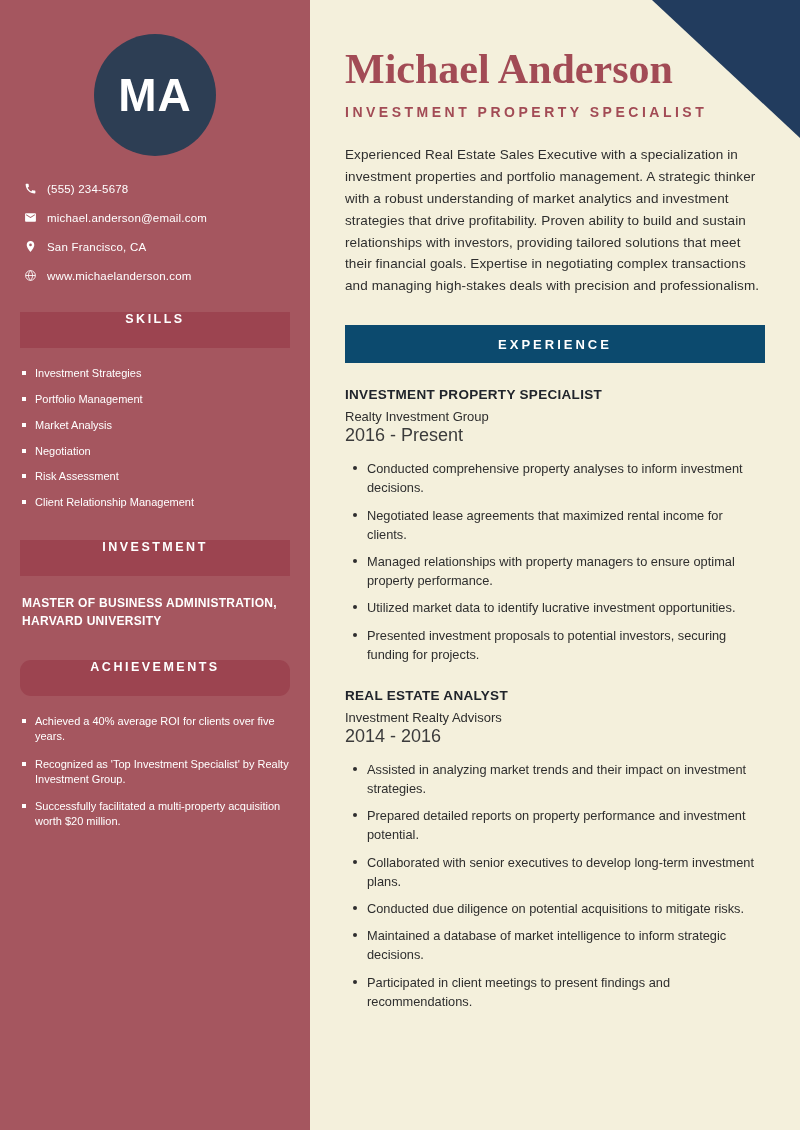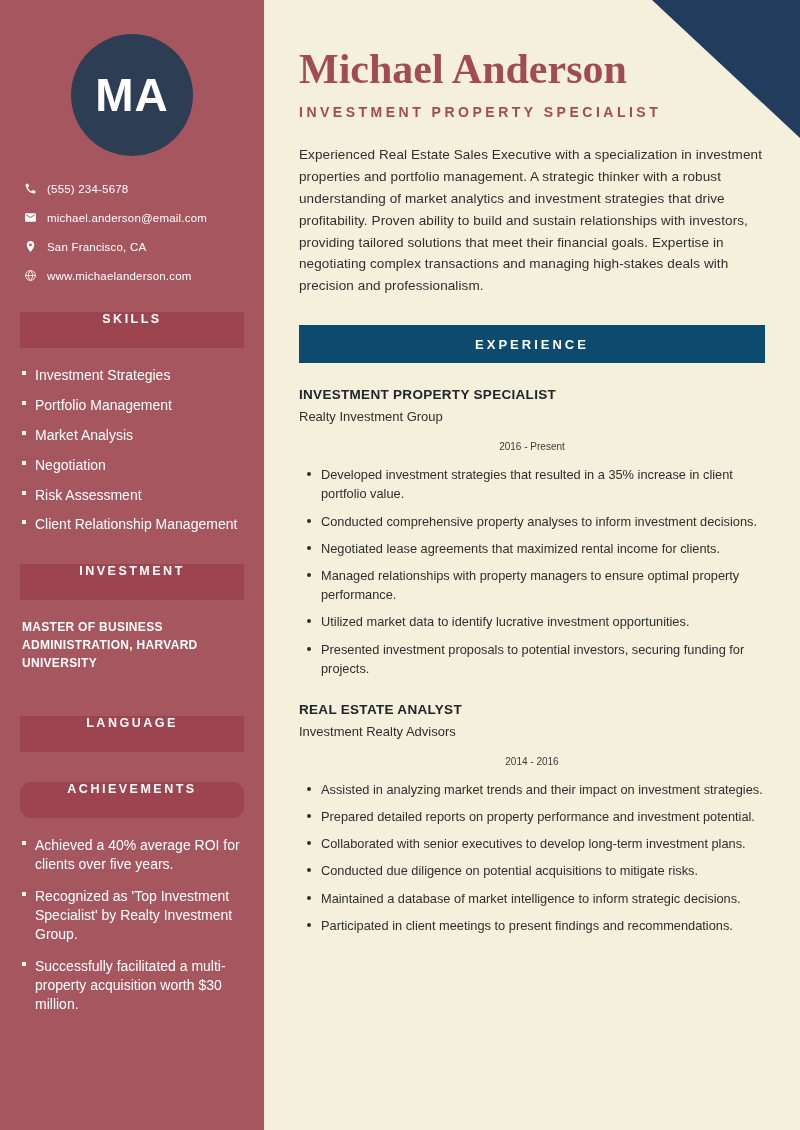--- a/index.html
+++ b/index.html
@@ -4,21 +4,21 @@
 <style>
   * { margin:0; padding:0; box-sizing:border-box; }
   html,body { background:#e8e8e8; }
   body { font-family:"Liberation Sans", sans-serif; }
   .page {
     position:relative; width:800px; height:1130px; margin:0 auto;
     background:#f4f0dc; display:flex; overflow:hidden;
   }
   
   .sidebar {
-    width:264px; flex-shrink:0; background:#a5565f; color:#fff;
+    width:310px; flex-shrink:0; background:#a5565f; color:#fff;
     padding-bottom:30px;
   }
   .avatar {
     width:122px; height:122px; border-radius:50%; background:#2d3e54;
     margin:34px auto 0 auto; display:flex; align-items:center; justify-content:center;
     color:#fff; font-size:46px; font-weight:bold; letter-spacing:1px;
   }
   .contact { margin:26px 0 0 22px; }
   .contact-row { display:flex; align-items:center; margin-bottom:16px; }
   .contact-row .cicon { width:16px; display:flex; justify-content:center; margin-right:9px; flex-shrink:0; }
@@ -26,21 +26,21 @@
   .band {
     margin:0 20px; height:36px; background:#9c4450; color:#fff;
     display:flex; align-items:flex-start; justify-content:center;
     font-size:12.5px; font-weight:bold; letter-spacing:2.5px;
   }
   .band-skills { margin-top:30px; }
   .band-education { margin-top:30px; }
   .band-language { margin-top:44px; }
   .band-achievements { margin-top:30px;border-radius:11px; }
   ul.side-list { list-style:none; margin:18px 20px 0 22px; }
-  ul.side-list li { display:flex; margin-bottom:11px; font-size:14px; line-height:1.35; }
+  ul.side-list li { display:flex; margin-bottom:11px; font-size:11px; line-height:1.35; }
   ul.side-list .sq {
     width:4px; height:4px; background:#fff; flex-shrink:0;
     margin:5px 9px 0 0; display:inline-block;
   }
   .edu-text {
     margin:18px 20px 0 22px; font-size:12px; font-weight:bold;
     line-height:1.5; letter-spacing:.3px;
   }
   ul.side-list.wrap li { margin-bottom:13px; }
   
@@ -62,21 +62,21 @@
     letter-spacing:.1px;
   }
   .exp-band {
     margin-top:28px; height:38px; background:#0c4a6e; color:#fff;
     display:flex; align-items:center; justify-content:center;
     font-size:13px; font-weight:bold; letter-spacing:3px;
   }
   .job { margin-top:24px; }
   .job-role { font-size:13.5px; font-weight:bold; color:#20242b; letter-spacing:.3px; }
   .job-company { margin-top:7px; font-size:13px; color:#2e2e2e; }
-  .job-dates { margin-top:17px; font-size:10px; color:#3b3b3b;text-align:center; }
+  .job-dates { margin-top:1px; font-size:18px; color:#3b3b3b; }
   ul.job-bullets { list-style:none; margin-top:13px; }
   ul.job-bullets li {
     display:flex; font-size:12.8px; line-height:1.5; color:#2e2e2e;
     margin-bottom:8px;
   }
   ul.job-bullets .dot {
     width:4px; height:4px; border-radius:50%; background:#2e2e2e;
     flex-shrink:0; margin:7px 10px 0 8px;
   }
 </style>
@@ -155,39 +155,36 @@
           <span class="sq"></span>
           <span>Client Relationship Management</span>
         </li>
     </ul>
 
     <div class="band band-education">
       <span>INVESTMENT</span>
     </div>
     <div class="edu-text">MASTER OF BUSINESS ADMINISTRATION, HARVARD UNIVERSITY</div>
 
-    <div class="band band-language">
-      <span>LANGUAGE</span>
-    </div>
 
     <div class="band band-achievements">
       <span>ACHIEVEMENTS</span>
     </div>
     <ul class="side-list wrap">
       <li>
           <span class="sq"></span>
           <span>Achieved a 40% average ROI for clients over five years.</span>
         </li>
       <li>
           <span class="sq"></span>
           <span>Recognized as 'Top Investment Specialist' by Realty Investment Group.</span>
         </li>
       <li>
           <span class="sq"></span>
-          <span>Successfully facilitated a multi-property acquisition worth $30 million.</span>
+          <span>Successfully facilitated a multi-property acquisition worth $20 million.</span>
         </li>
     </ul>
   </aside>
 
   <main class="main">
     <div class="corner-triangle"></div>
 
     <h1 class="name">Michael Anderson</h1>
     <div class="job-title">INVESTMENT PROPERTY SPECIALIST</div>
 
@@ -197,24 +194,20 @@
       <span>EXPERIENCE</span>
     </div>
 
     <section class="job">
       <div class="job-role">INVESTMENT PROPERTY SPECIALIST</div>
       <div class="job-company">Realty Investment Group</div>
       <div class="job-dates">2016 - Present</div>
       <ul class="job-bullets">
         <li>
             <span class="dot"></span>
-            <span>Developed investment strategies that resulted in a 35% increase in client portfolio value.</span>
-          </li>
-        <li>
-            <span class="dot"></span>
             <span>Conducted comprehensive property analyses to inform investment decisions.</span>
           </li>
         <li>
             <span class="dot"></span>
             <span>Negotiated lease agreements that maximized rental income for clients.</span>
           </li>
         <li>
             <span class="dot"></span>
             <span>Managed relationships with property managers to ensure optimal property performance.</span>
           </li>

